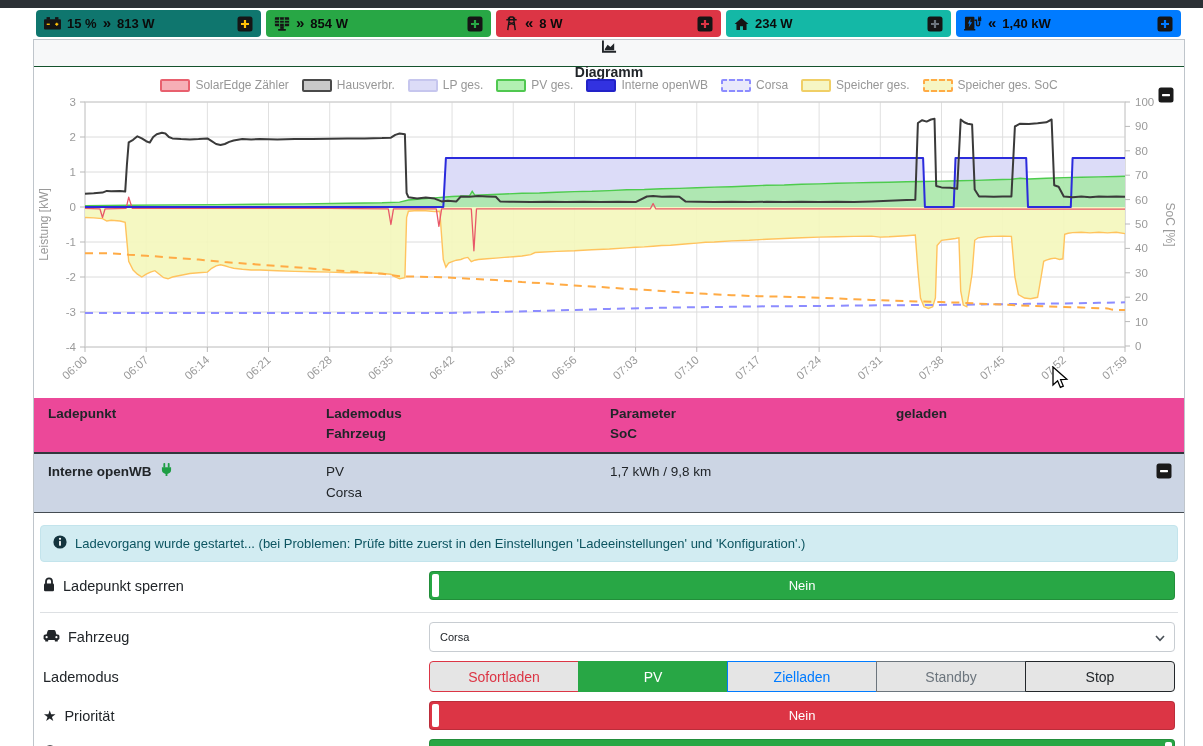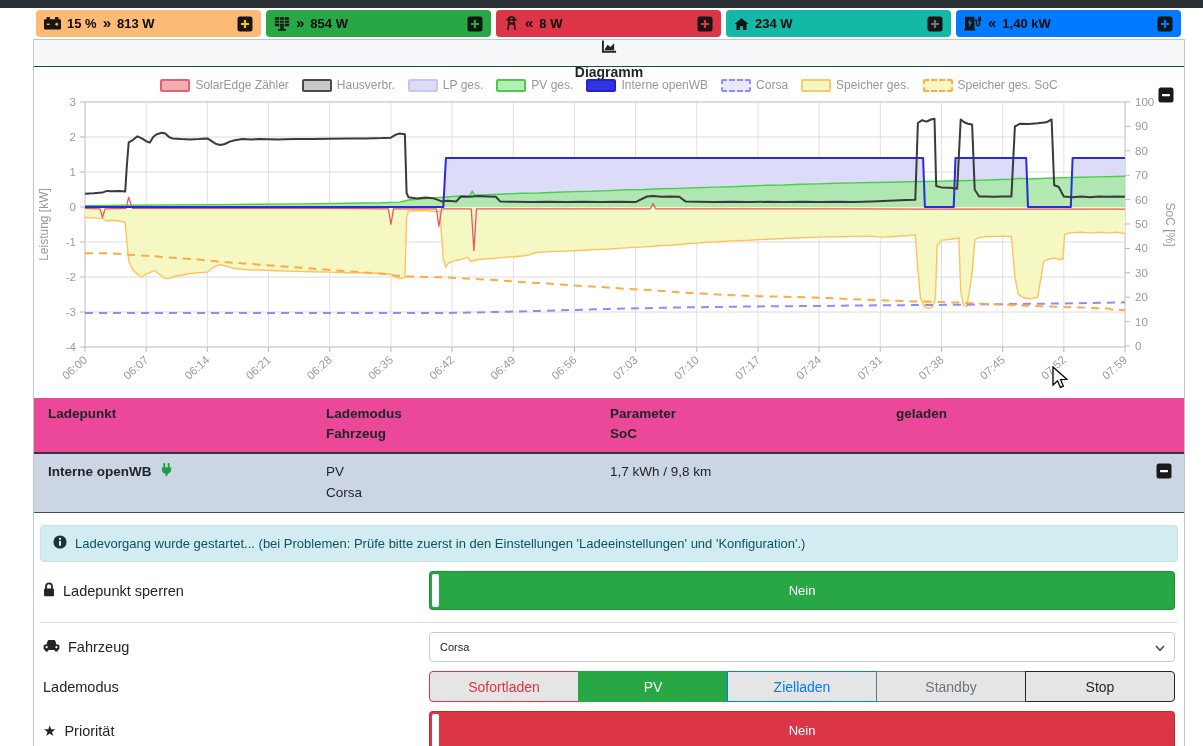--- a/index.html
+++ b/index.html
@@ -37,21 +37,21 @@
   .cell.c4 { flex:1; display:flex; align-items:flex-start; padding-right:12px; }
   .lp-name { font-weight:700; }
   .lp-row .min-btn { margin-left:auto; background:none; border:none; cursor:pointer; display:flex; padding:0; margin-top:2px; }
   
   .detail { padding:12px 6px 0 6px; }
   .alert { background:#d2ecf2; border:1px solid #c3e4ec; border-radius:4px; padding:9px 12px;
     font-size:13px; color:#0c5460; display:flex; align-items:center; gap:8px; }
   .ctl-row { display:flex; align-items:center; margin:9px 1px 0 1px; }
   .ctl-label { width:388px; font-size:14.5px; display:flex; align-items:center; gap:8px; padding-left:2px; }
   .ctl-body { flex:1; margin-right:2px; position:relative; }
-  .toggle { position:relative; height:39px; border-radius:4px; color:#fff; font-size:13px;
+  .toggle { position:relative; height:29px; border-radius:4px; color:#fff; font-size:13px;
     display:flex; align-items:center; justify-content:center; border:1px solid rgba(0,0,0,.15); cursor:pointer; }
   .toggle .handle { position:absolute; top:2px; bottom:2px; width:7px; border-radius:2px; background:#fff; }
   .toggle.h-left .handle { left:2px; }
   .toggle.h-right .handle { right:2px; }
   .hr { border:none; border-top:1px solid #dde0e3; margin:12px 0 2px 0; }
   .select { height:30px; border:1px solid #c8cdd2; border-radius:4px; display:flex; align-items:center;
     padding:0 28px 0 10px; font-size:11px; background:#fff; cursor:pointer; }
   .select .caret { position:absolute; right:10px; top:10px; }
   .btn-group { display:flex; height:31px; }
   .btn-group button { flex:1; background:#e5e5e5; font-size:14px; border:1px solid; margin-left:-1px;
@@ -61,21 +61,21 @@
   .btn-group button.active { color:#fff; }
   .star-glyph { font-size:15px; line-height:1; }
   #mouse-cursor { position:absolute; left:1050px; top:366px; z-index:9; }
 </style>
 </head>
 <body>
 
 <div class="top-strip"></div>
 
 <div class="badges-row" id="badges-row">
-    <div class="badge" style="background: #fdba74; text-align: right;">
+    <div class="badge" style="background: #0f766e; text-align: right;">
       <span class="b-icon">
         <svg width="17" height="13" viewBox="0 0 20 15">
           <rect x="3" y="0" width="4" height="3" fill="#151515"></rect>
           <rect x="13" y="0" width="4" height="3" fill="#151515"></rect>
           <rect x="0" y="2.6" width="20" height="12" rx="1.2" fill="#151515"></rect>
           <path d="M3.2,8.4 h3.6" stroke="#ffc107" stroke-width="1.6"></path>
           <path d="M13.2,8.4 h3.6 M15,6.6 v3.6" stroke="#ffc107" stroke-width="1.6"></path>
         </svg>
       </span>
       <span>15 %</span>

